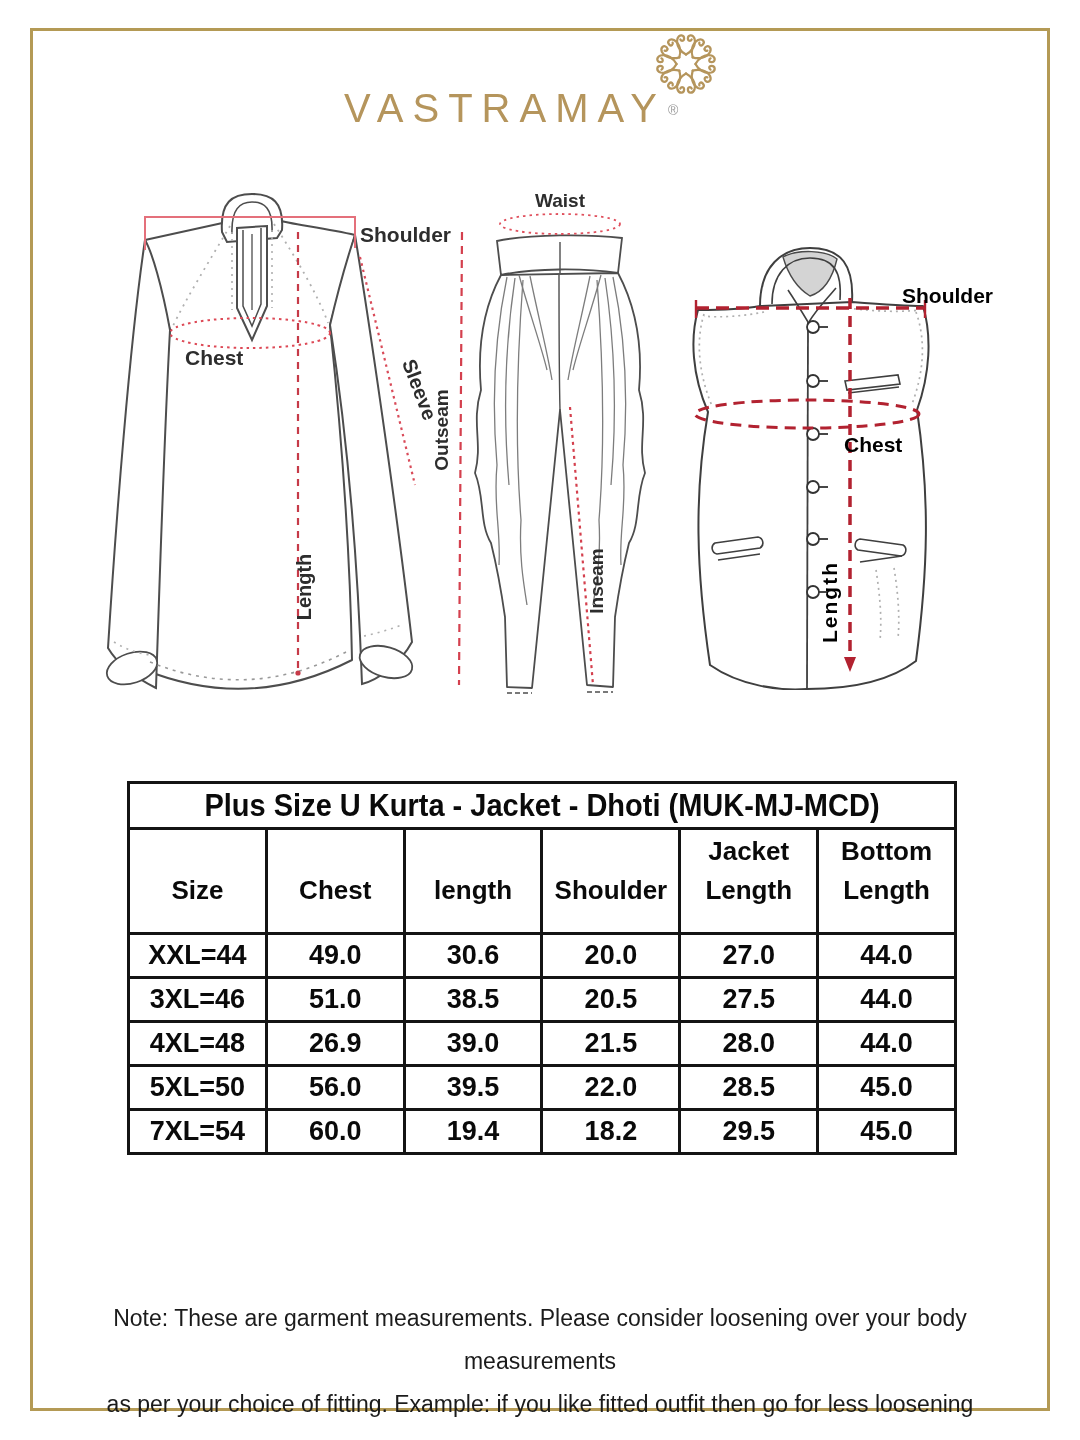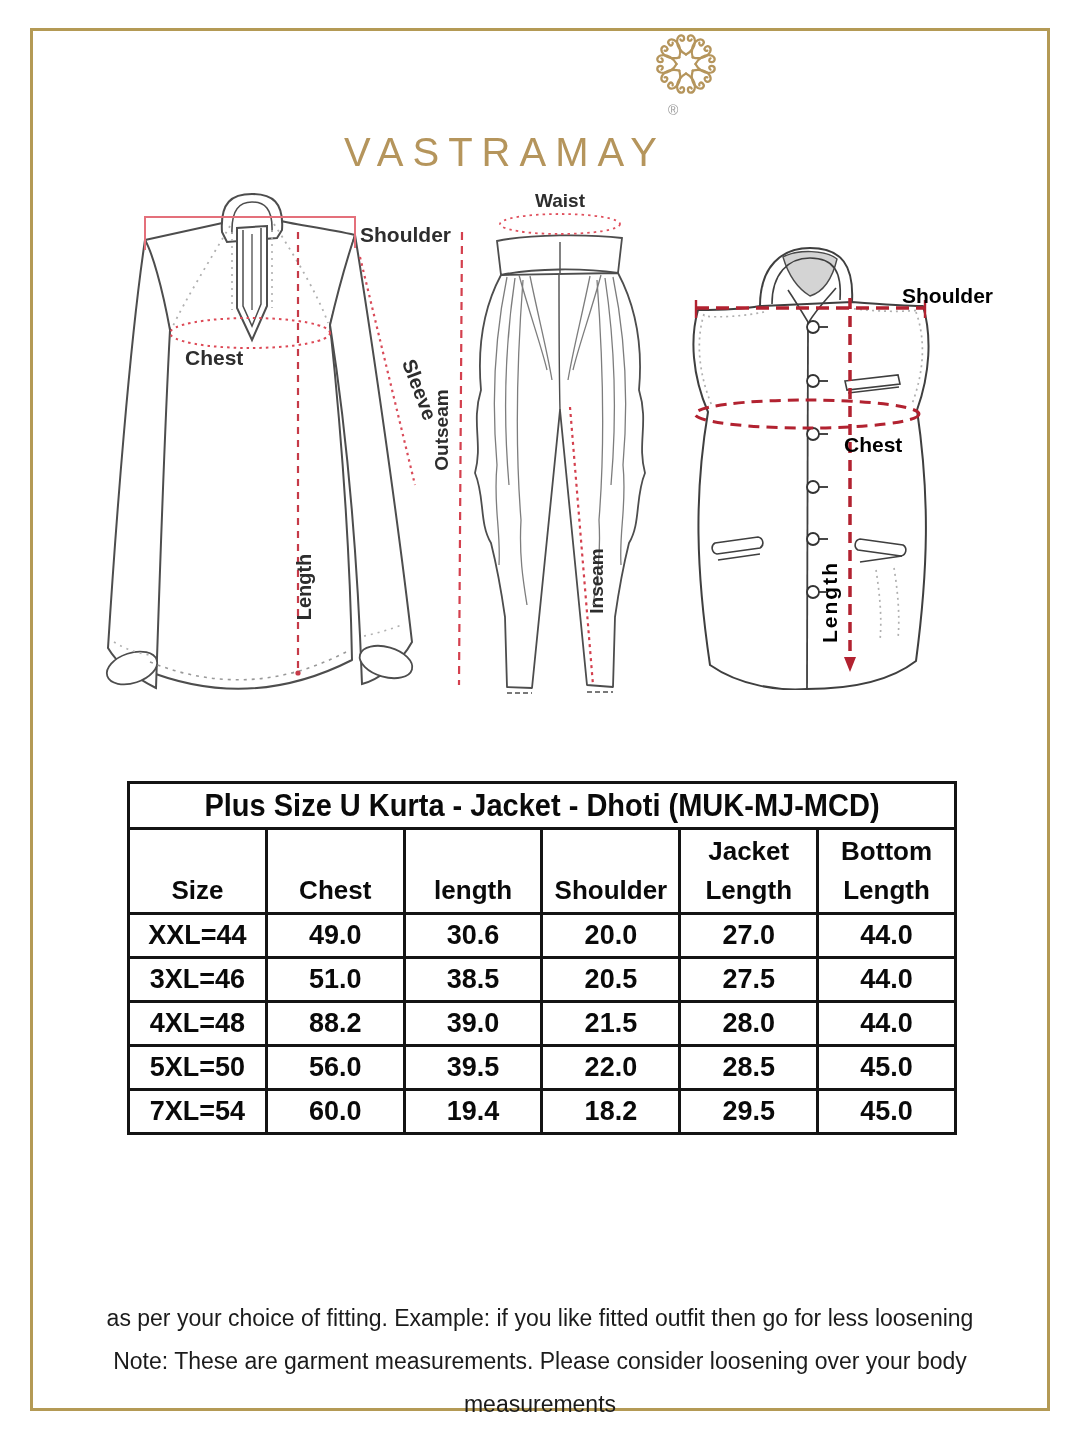--- a/index.html
+++ b/index.html
@@ -3,36 +3,36 @@
 <meta charset="utf-8">
 <style>
   html,body{margin:0;padding:0;background:#ffffff;}
   .page{position:relative;width:1080px;height:1440px;background:#ffffff;overflow:hidden;
         font-family:"Liberation Sans",sans-serif;}
   .gold-frame{position:absolute;left:30px;top:28px;width:1014px;height:1377px;
         border:3px solid #b49a55;pointer-events:none;}
   
   .wordmark{position:absolute;left:0;top:86px;width:1080px;box-sizing:border-box;
         padding-right:70px;text-align:center;font-size:40px;font-weight:400;
-        letter-spacing:9px;color:#b5955c;margin-top:44px;}
+        letter-spacing:9px;color:#b5955c;}
   .logo-icon{position:absolute;left:652px;top:30px;width:68px;height:68px;}
   .reg-mark{position:absolute;left:668px;top:102px;font-size:14px;color:#9a9a9a;}
   
   .diagram{position:absolute;}
   .diagram text{font-family:"Liberation Sans",sans-serif;}
   .lab{fill:#2d2d2d;font-weight:600;}
   .lab-bold{fill:#000;font-weight:700;}
   
   .size-table{position:absolute;left:127px;top:781px;width:830px;border-collapse:collapse;
         table-layout:fixed;background:#fff;color:#0a0a0a;font-weight:700;}
   .size-table td{border:3px solid #141414;text-align:center;vertical-align:middle;padding:0;margin-left:43px;}
   .row-title td{height:43px;font-size:29px;}
   .row-title span{display:inline-block;transform:scaleY(1.10);}
   .row-subtitle td{height:37px;font-size:19px;}
-  .row-head td{height:80px;font-size:26px;vertical-align:bottom;padding-bottom:2px;line-height:1.5;}
+  .row-head td{height:80px;font-size:26px;vertical-align:bottom;padding-bottom:22px;line-height:1.5;}
   .row-data td{height:41px;font-size:27px;}
   
   .note{position:absolute;left:42px;right:42px;top:1297px;text-align:center;
         font-size:23px;line-height:43px;color:#1b1b1b;}
 </style>
 </head>
 <body>
 
 <div class="page">
   <div class="gold-frame"></div>
@@ -225,21 +225,21 @@
     <tr class="row-data">
       <td>3XL=46</td>
       <td>51.0</td>
       <td>38.5</td>
       <td>20.5</td>
       <td>27.5</td>
       <td>44.0</td>
     </tr>
     <tr class="row-data">
       <td>4XL=48</td>
-      <td>88.2</td>
+      <td>26.9</td>
       <td>39.0</td>
       <td>21.5</td>
       <td>28.0</td>
       <td>44.0</td>
     </tr>
     <tr class="row-data">
       <td>5XL=50</td>
       <td>56.0</td>
       <td>39.5</td>
       <td>22.0</td>
@@ -251,16 +251,16 @@
       <td>60.0</td>
       <td>19.4</td>
       <td>18.2</td>
       <td>29.5</td>
       <td>45.0</td>
     </tr>
   </tbody>
     </table>
 
   <div class="note">
+    <div>Note: These are garment measurements. Please consider loosening over your body measurements</div>
     <div>as per your choice of fitting. Example: if you like fitted outfit then go for less loosening</div>
-    <div>Note: These are garment measurements. Please consider loosening over your body measurements</div>
   </div>
 </div>
 
 </body></html>

